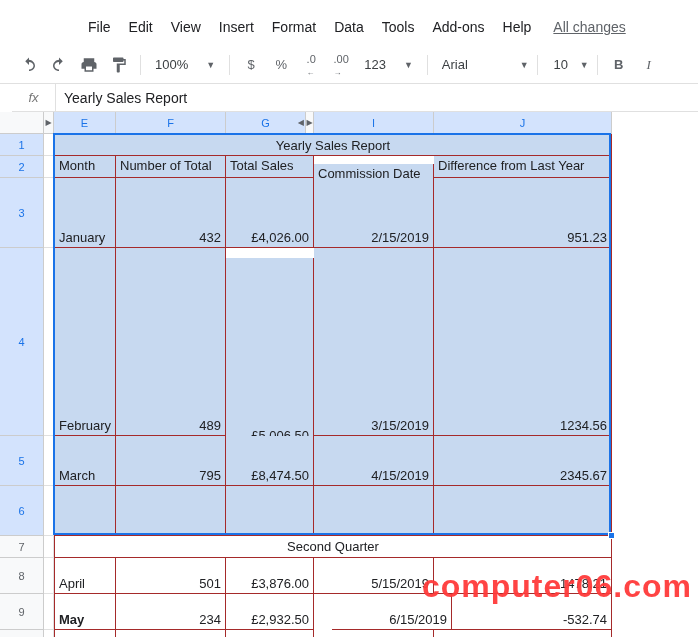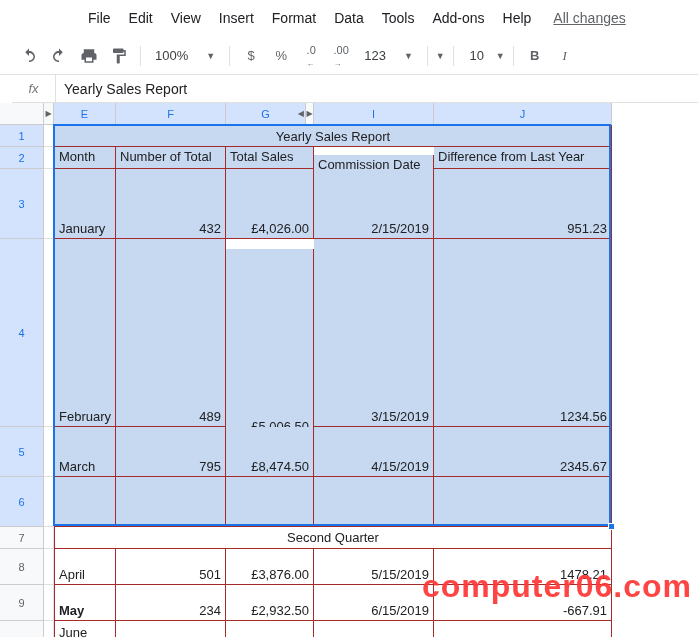--- a/index.html
+++ b/index.html
@@ -1,17 +1,17 @@
 <!DOCTYPE html>
 <html><head>
 <meta charset="utf-8">
 <style>
 * { box-sizing: border-box; margin: 0; padding: 0; }
 body { font-family: Arial, sans-serif; font-size: 13px; color: #202124; background: #fff; width: 698px; height: 637px; overflow: hidden; position: relative; }
-.menubar { display: flex; align-items: center; padding: 6px 0 6px 80px; gap: 2px; border-bottom: 1px solid transparent; }
+.menubar { display: flex; align-items: center; padding: 15px 0 6px 80px; gap: 2px; border-bottom: 1px solid transparent; }
 .menubar .mi { padding: 4px 8px; cursor: pointer; font-size: 14px; color: #202124; }
 .menubar .all-changes { margin-left: 12px; color: #5f6368; text-decoration: underline; font-size: 14px; }
 .toolbar { display: flex; align-items: center; padding: 4px 0 4px 16px; gap: 4px; border-bottom: 1px solid #e0e0e0; height: 38px; }
 .tb-btn { width: 26px; height: 26px; display: flex; align-items: center; justify-content: center; cursor: pointer; color: #5f6368; border-radius: 2px; }
 .tb-sep { width: 1px; height: 20px; background: #e0e0e0; margin: 0 4px; }
 .tb-text { display: flex; align-items: center; gap: 18px; padding: 0 6px; height: 26px; cursor: pointer; font-size: 13px; color: #3c4043; }
 .formula-bar { display: flex; align-items: center; height: 28px; border-bottom: 1px solid #e0e0e0; margin-left: 12px; }
 .fx-label { width: 44px; text-align: center; font-style: italic; color: #777; font-size: 13px; border-right: 1px solid #e0e0e0; height: 100%; display: flex; align-items: center; justify-content: center; }
 .fx-input { flex: 1; padding: 0 8px; font-size: 14px; color: #202124; }
 .sheet { position: relative; }
@@ -88,20 +88,23 @@
       <span style="font-size:11px">.0<br><span style="font-size:8px">←</span></span>
     </div>
   <div class="tb-btn">
       <span style="font-size:11px">.00<br><span style="font-size:8px">→</span></span>
     </div>
   <div class="tb-text">
       <span>123</span> 
       <span class="dd">▼</span>
     </div>
   <div class="tb-sep"></div>
+  <div class="tb-text" style="min-width:80px">
+      <span>Arial</span>
+    </div>
   <span class="dd">▼</span>
   <div class="tb-sep"></div>
   <div class="tb-text" style="min-width:30px;justify-content:center">
       <span>10</span>
     </div>
   <span class="dd">▼</span>
   <div class="tb-sep"></div>
   <div class="tb-btn" style="font-weight:bold">B</div>
   <div class="tb-btn" style="font-style:italic;font-family:serif">I</div>
 </div>
@@ -190,22 +193,22 @@
       <div class="cell sel rb-b rb-r" style="left: 390px; top: 352px; width: 178px; height: 50px;"></div>
       <div class="cell al-c rb-b rb-l rb-r" style="left: 10px; top: 402px; width: 558px; height: 22px;">Second Quarter</div>
       <div class="cell al-bl rb-b rb-l rb-r" style="left: 10px; top: 424px; width: 62px; height: 36px;">April</div>
       <div class="cell al-r rb-b rb-r" style="left: 72px; top: 424px; width: 110px; height: 36px;">501</div>
       <div class="cell al-r rb-b rb-r" style="left: 182px; top: 424px; width: 88px; height: 36px;">£3,876.00</div>
       <div class="cell al-r rb-b rb-r" style="left: 270px; top: 424px; width: 120px; height: 36px;">5/15/2019</div>
       <div class="cell al-r rb-b rb-r" style="left: 390px; top: 424px; width: 178px; height: 36px;">1478.21</div>
       <div class="cell al-bl rb-b rb-l rb-r" style="left: 10px; top: 460px; width: 62px; height: 36px; font-weight: bold;">May</div>
       <div class="cell al-r rb-b rb-r" style="left: 72px; top: 460px; width: 110px; height: 36px;">234</div>
       <div class="cell al-r rb-b rb-r" style="left: 182px; top: 460px; width: 88px; height: 36px;">£2,932.50</div>
-      <div class="cell al-r rb-b rb-r" style="left: 270px; top: 460px; width: 120px; height: 36px;">6/15/2019</div>
-      <div class="cell al-r rb-b rb-r" style="left: 390px; top: 460px; width: 178px; height: 36px;">-667.91</div>
+      <div class="cell al-r rb-b rb-r" style="left: 288px; top: 460px; width: 120px; height: 36px;">6/15/2019</div>
+      <div class="cell al-r rb-b rb-r" style="left: 390px; top: 460px; width: 178px; height: 36px;">-532.74</div>
       <div class="cell al-bl rb-l rb-r" style="left: 10px; top: 496px; width: 62px; height: 22px;">June</div>
       <div class="cell rb-r" style="left: 72px; top: 496px; width: 110px; height: 22px;"></div>
       <div class="cell rb-r" style="left: 182px; top: 496px; width: 88px; height: 22px;"></div>
       <div class="cell rb-r" style="left: 270px; top: 496px; width: 120px; height: 22px;"></div>
       <div class="cell rb-r" style="left: 390px; top: 496px; width: 178px; height: 22px;"></div>
       <div class="selection-outline" style="left: 9px; top: -1px; width: 558px; height: 402px;"></div>
       <div class="sel-handle" style="left: 564px; top: 398px;"></div>
     </div>
 </div>
 

